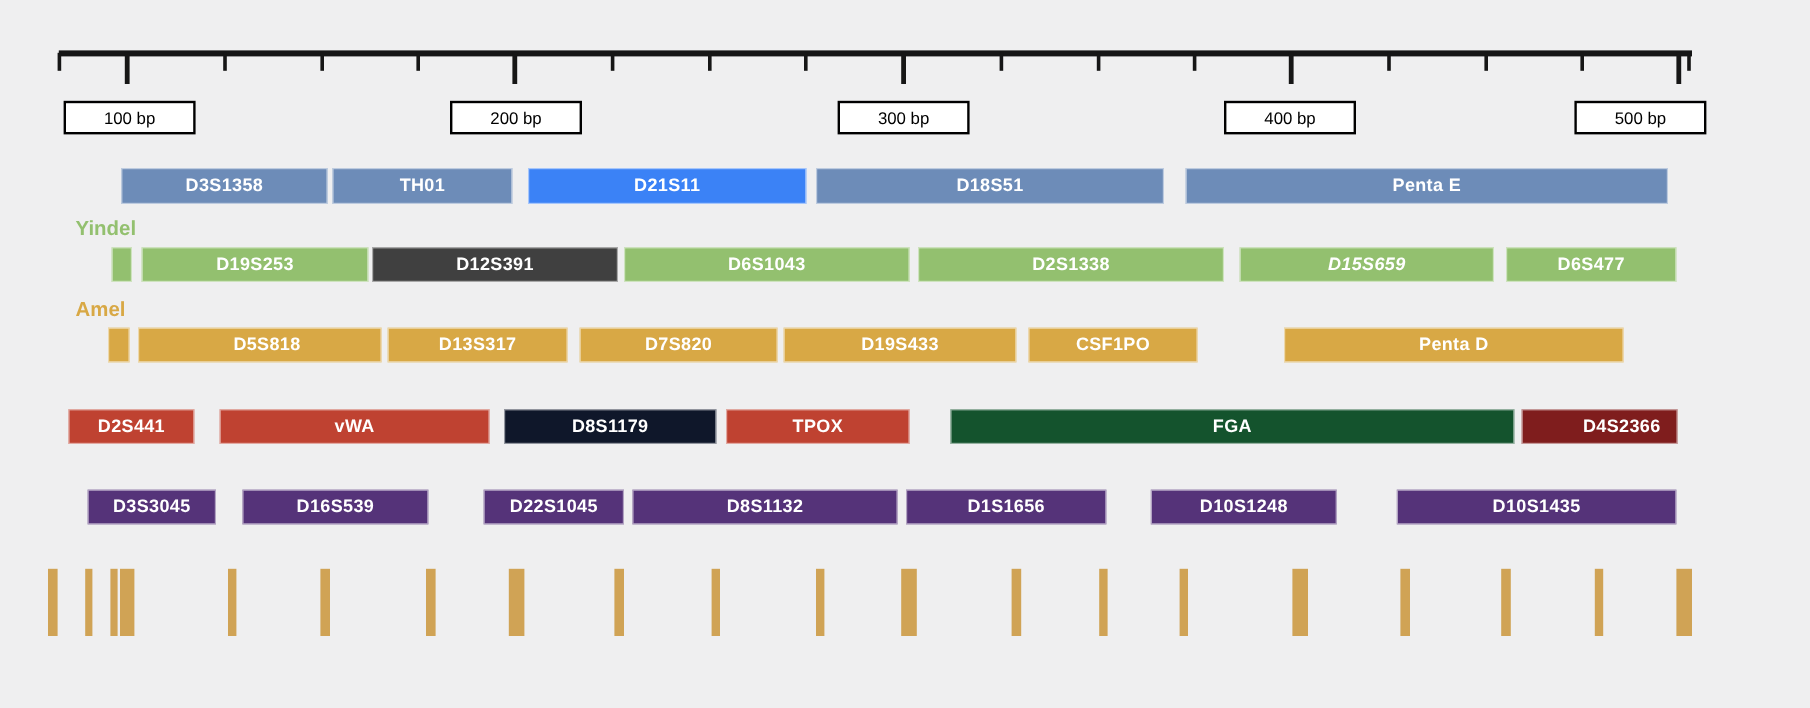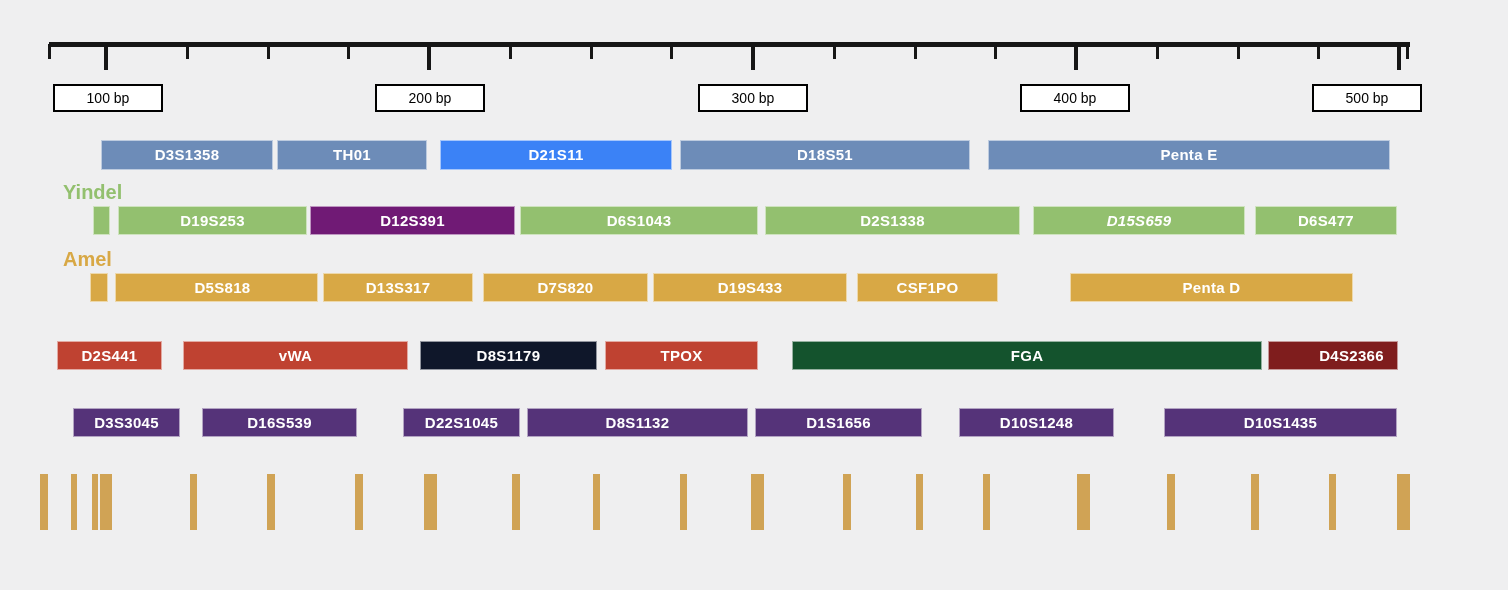--- a/index.html
+++ b/index.html
@@ -27,21 +27,21 @@
     position: absolute;
     background: #ffffff;
     border: 2px solid #000000;
     box-sizing: border-box;
     font-size: 14px;
     color: #000000;
     text-align: center;
   }
   .panel-label {
     position: absolute;
-    font-size: 20px;
+    font-size: 17px;
     font-weight: bold;
     white-space: nowrap;
   }
   .marker {
     position: absolute;
     box-sizing: border-box;
     border: 1px solid rgba(255,255,255,0.55);
     color: #ffffff;
     font-size: 15px;
     font-weight: bold;
@@ -87,21 +87,21 @@
     </div>
   <div id="panels">
       <div class="marker" style="left: 101px; top: 140px; width: 172px; height: 30px; line-height: 28px; background: rgb(109, 140, 184);">D3S1358</div>
       <div class="marker" style="left: 277px; top: 140px; width: 150px; height: 30px; line-height: 28px; background: rgb(109, 140, 184);">TH01</div>
       <div class="marker" style="left: 440px; top: 140px; width: 232px; height: 30px; line-height: 28px; background: #3b82f6;">D21S11</div>
       <div class="marker" style="left: 680px; top: 140px; width: 290px; height: 30px; line-height: 28px; background: rgb(109, 140, 184);">D18S51</div>
       <div class="marker" style="left: 988px; top: 140px; width: 402px; height: 30px; line-height: 28px; background: rgb(109, 140, 184);">Penta E</div>
       <div class="panel-label" style="left: 63px; top: 181px; color: rgb(147, 192, 111);">Yindel</div>
       <div class="marker" style="left: 93px; top: 206px; width: 17px; height: 29px; line-height: 27px; background: rgb(147, 192, 111);"></div>
       <div class="marker" style="left: 118px; top: 206px; width: 189px; height: 29px; line-height: 27px; background: rgb(147, 192, 111);">D19S253</div>
-      <div class="marker" style="left: 310px; top: 206px; width: 205px; height: 29px; line-height: 27px; background: #701a75;">D12S391</div>
+      <div class="marker" style="left: 310px; top: 206px; width: 205px; height: 29px; line-height: 27px; background: #404040;">D12S391</div>
       <div class="marker" style="left: 520px; top: 206px; width: 238px; height: 29px; line-height: 27px; background: rgb(147, 192, 111);">D6S1043</div>
       <div class="marker" style="left: 765px; top: 206px; width: 255px; height: 29px; line-height: 27px; background: rgb(147, 192, 111);">D2S1338</div>
       <div class="marker" style="left: 1033px; top: 206px; width: 212px; height: 29px; line-height: 27px; background: rgb(147, 192, 111); font-style: italic;">D15S659</div>
       <div class="marker" style="left: 1255px; top: 206px; width: 142px; height: 29px; line-height: 27px; background: rgb(147, 192, 111);">D6S477</div>
       <div class="panel-label" style="left: 63px; top: 248px; color: rgb(216, 168, 69);">Amel</div>
       <div class="marker" style="left: 90px; top: 273px; width: 18px; height: 29px; line-height: 27px; background: rgb(216, 168, 69);"></div>
       <div class="marker" style="left: 115px; top: 273px; width: 203px; height: 29px; line-height: 27px; background: rgb(216, 168, 69); padding-left: 12px;">D5S818</div>
       <div class="marker" style="left: 323px; top: 273px; width: 150px; height: 29px; line-height: 27px; background: rgb(216, 168, 69);">D13S317</div>
       <div class="marker" style="left: 483px; top: 273px; width: 165px; height: 29px; line-height: 27px; background: rgb(216, 168, 69);">D7S820</div>
       <div class="marker" style="left: 653px; top: 273px; width: 194px; height: 29px; line-height: 27px; background: rgb(216, 168, 69);">D19S433</div>

